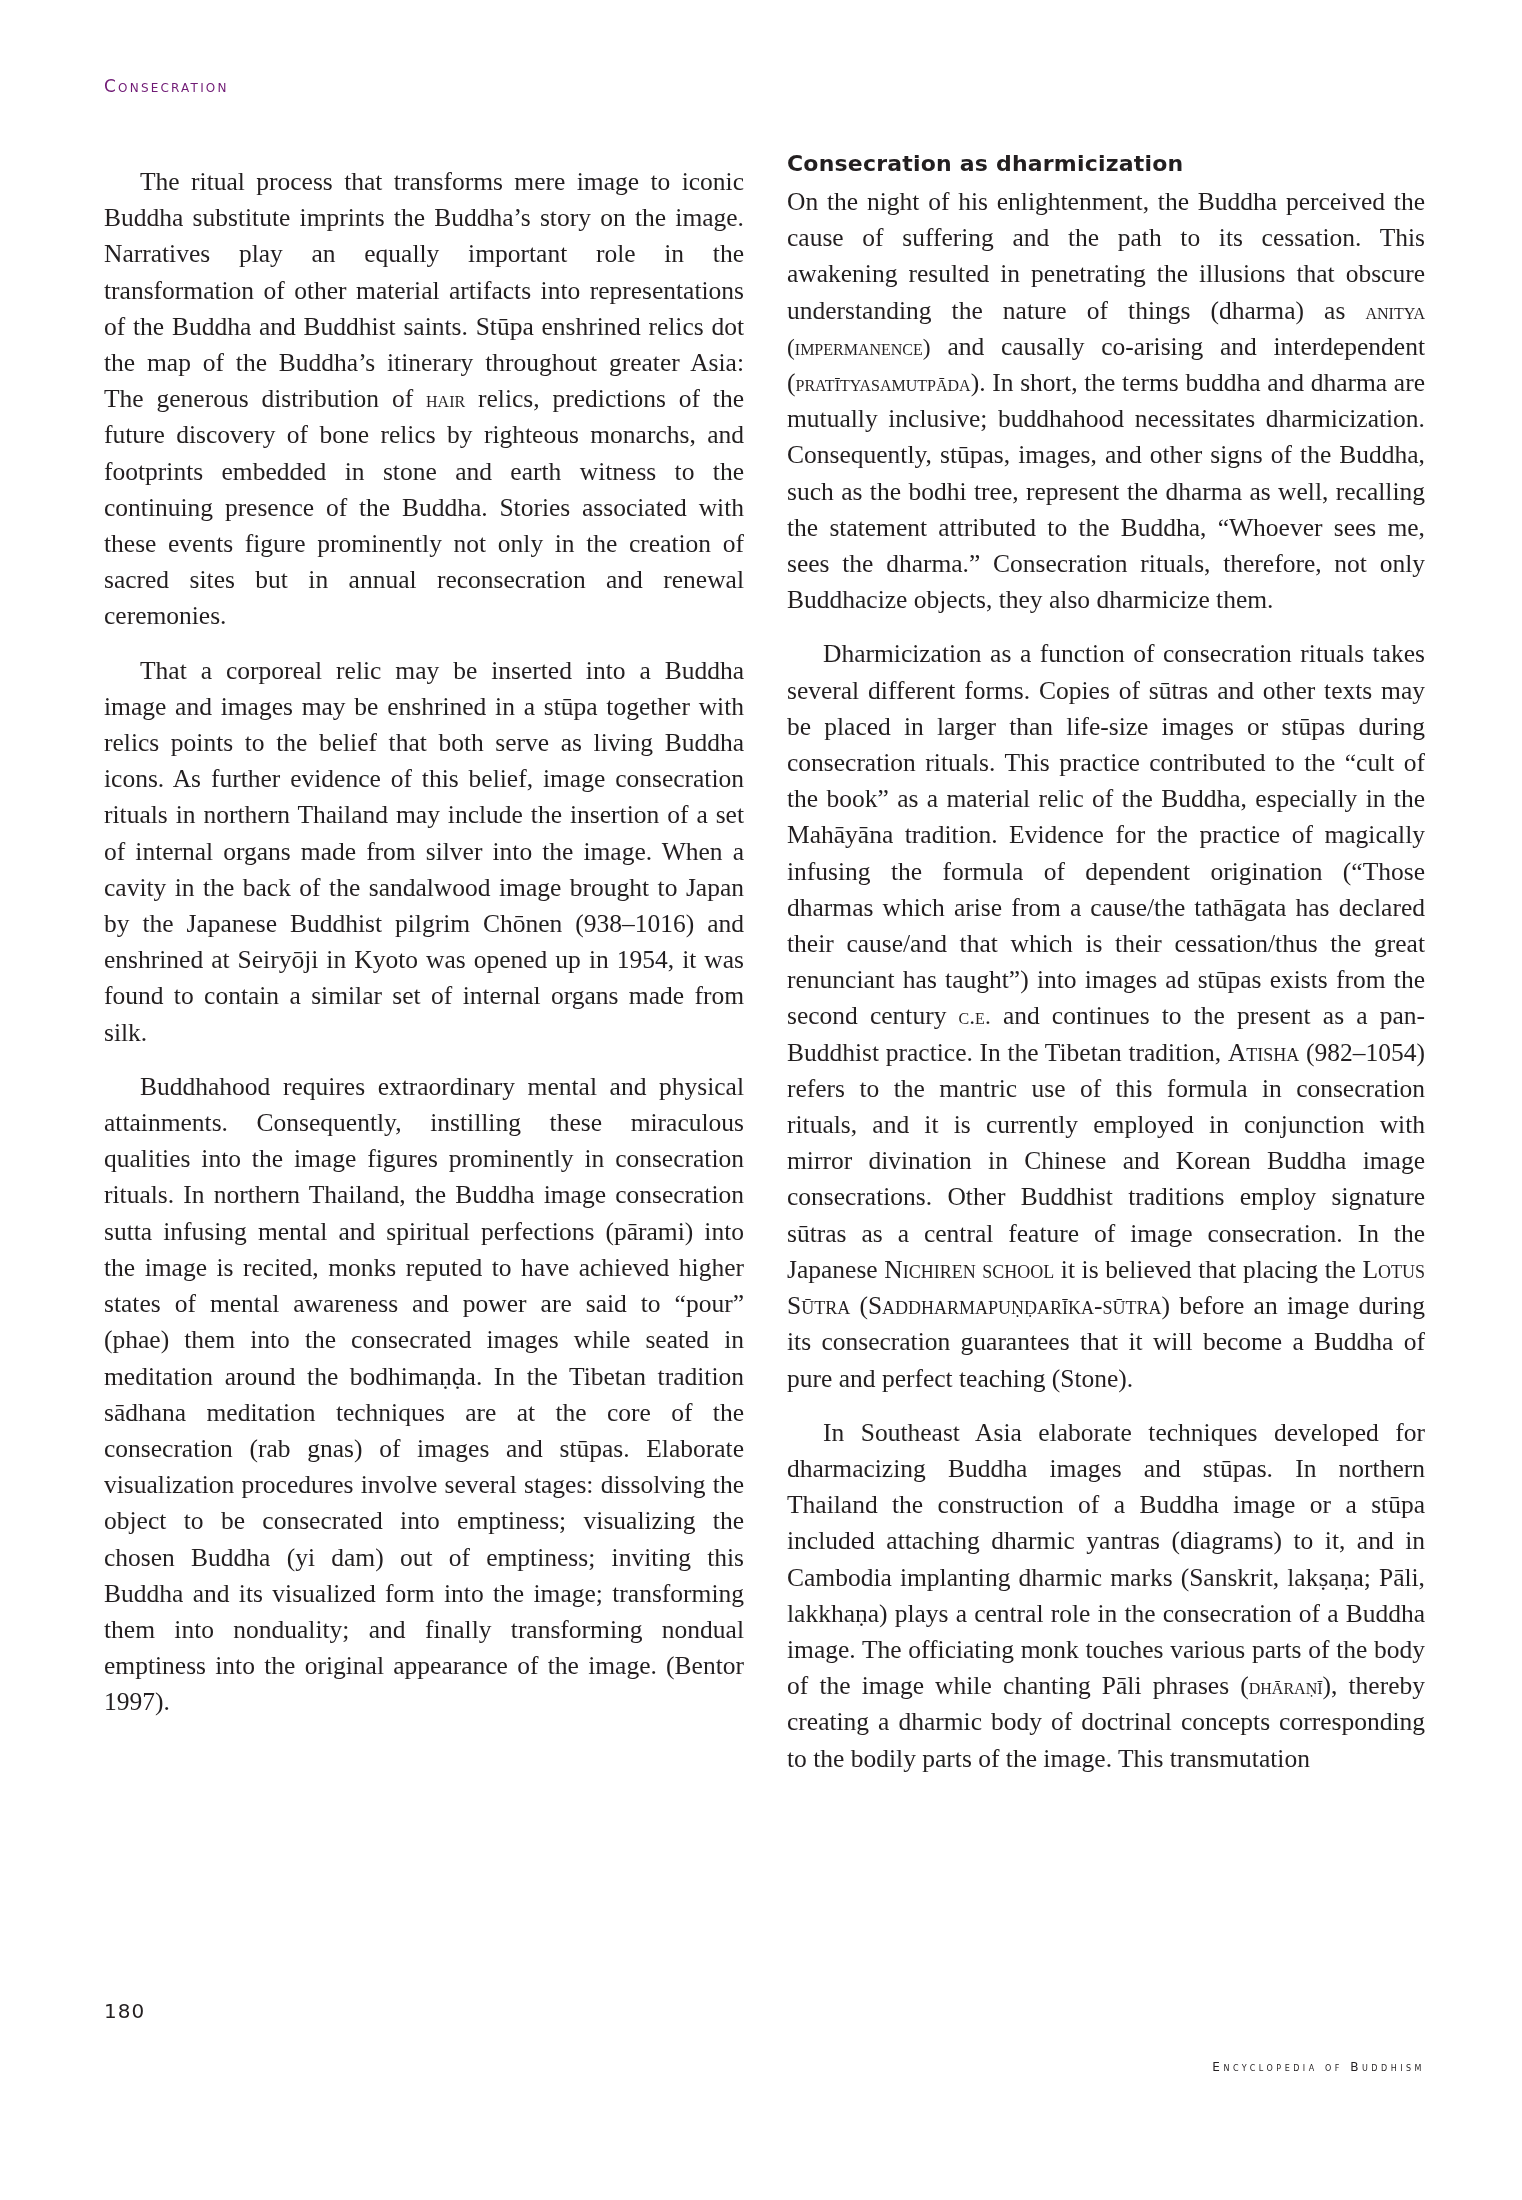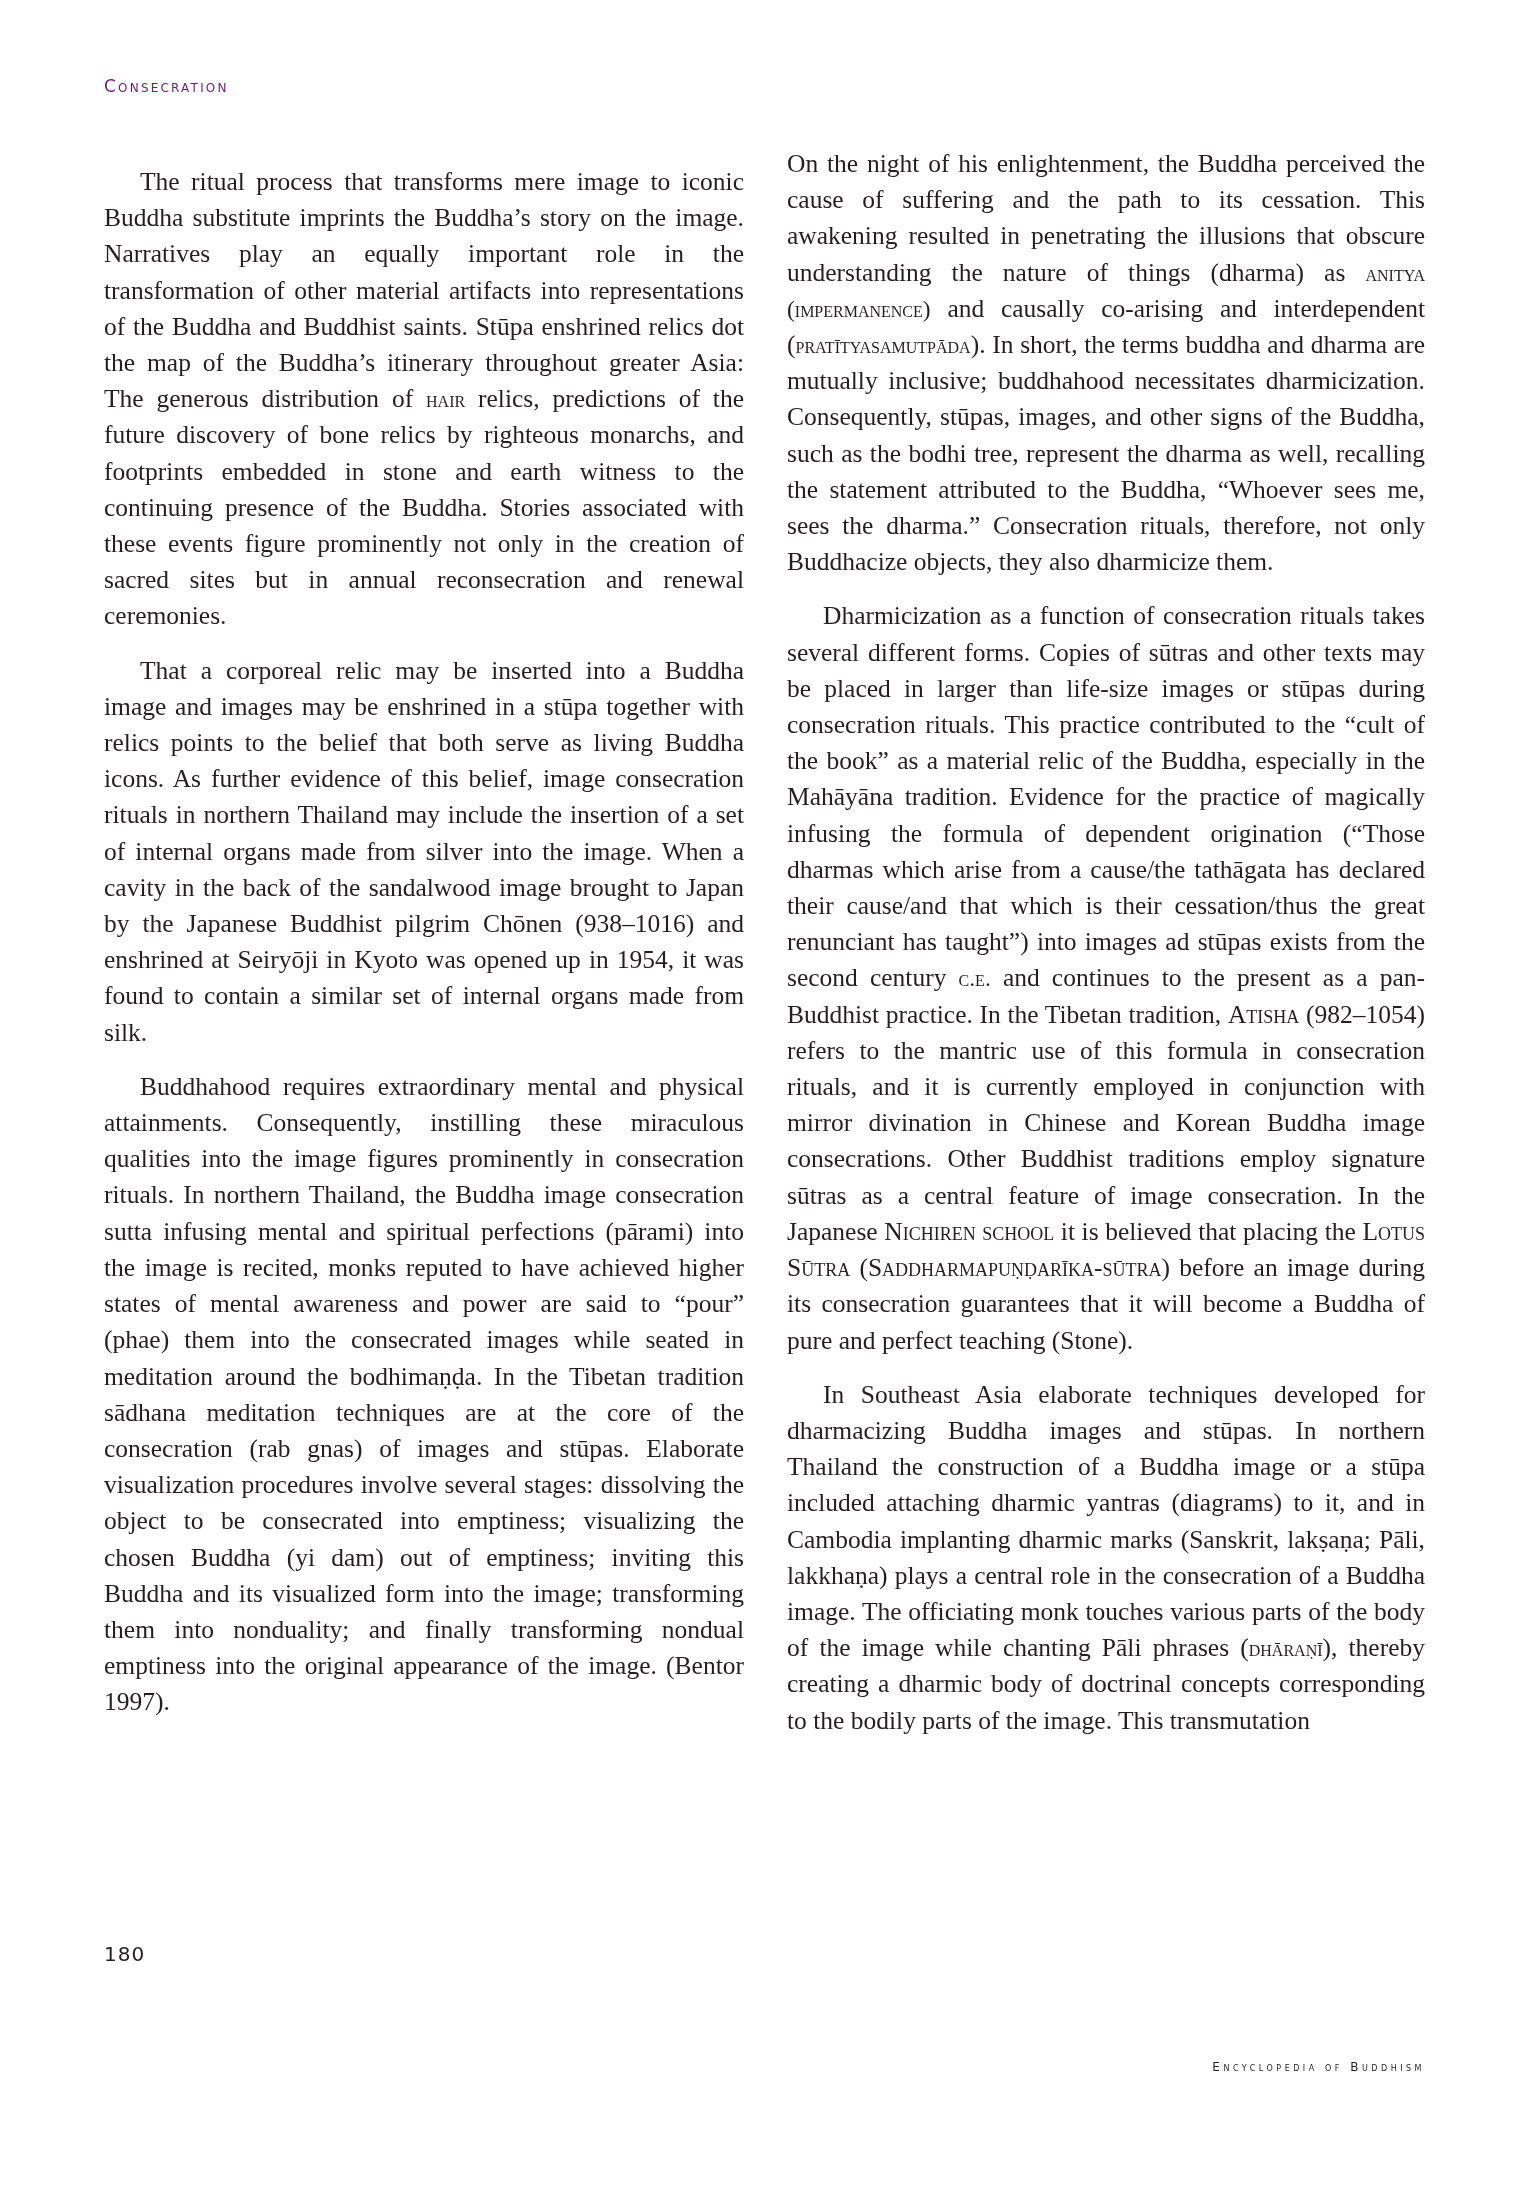--- a/index.html
+++ b/index.html
@@ -12,37 +12,38 @@
   .col-left { left: 104px; }
   .col-right { left: 787px; width: 638px; }
   .para { margin: 0; text-indent: 36px; }
   .para.first { text-indent: 0; }
   .para.gap { margin-top: 18px; }
   .section-heading { margin: 0 0 2px 0; font-family: "DejaVu Sans", sans-serif; font-weight: bold;
          font-size: 22px; line-height: 36px; letter-spacing: 0.2px; }
   .i { }
   .sc { font-variant: small-caps; font-size: 0.92em; text-transform: lowercase; }
   .sc-keep { font-variant: small-caps; }
-  .footer-page { position: absolute; left: 104px; top: 1942px; font-family: "DejaVu Sans", sans-serif;
+  .footer-page { position: absolute; left: 104px; top: 1999px; font-family: "DejaVu Sans", sans-serif;
          font-size: 20px; letter-spacing: 1px; }
   .footer-title { position: absolute; right: 97px; top: 2060px; font-family: "DejaVu Sans", sans-serif;
          font-size: 12px; letter-spacing: 3.5px; font-variant: small-caps; }
 </style>
 </head>
 <body>
 
 <div class="running-head">Consecration</div>
 
 <div class="column col-left">
     <p class="para gap"><span>The ritual process that transforms mere image to iconic Buddha substitute imprints the Buddha’s story on the image. Narratives play an equally important role in the transformation of other material artifacts into representations of the Buddha and Buddhist saints. Stūpa enshrined relics dot the map of the Buddha’s itinerary throughout greater Asia: The generous distribution of </span><span class="sc">hair</span><span> relics, predictions of the future discovery of bone relics by righteous monarchs, and footprints embedded in stone and earth witness to the continuing presence of the Buddha. Stories associated with these events figure prominently not only in the creation of sacred sites but in annual reconsecration and renewal ceremonies.</span></p>
     <p class="para gap"><span>That a corporeal relic may be inserted into a Buddha image and images may be enshrined in a stūpa together with relics points to the belief that both serve as living Buddha icons. As further evidence of this belief, image consecration rituals in northern Thailand may include the insertion of a set of internal organs made from silver into the image. When a cavity in the back of the sandalwood image brought to Japan by the Japanese Buddhist pilgrim Chōnen (938–1016) and enshrined at Seiryōji in Kyoto was opened up in 1954, it was found to contain a similar set of internal organs made from silk.</span></p>
     <p class="para gap"><span>Buddhahood requires extraordinary mental and physical attainments. Consequently, instilling these miraculous qualities into the image figures prominently in consecration rituals. In northern Thailand, the Buddha image consecration </span><span class="i">sutta</span><span> infusing mental and spiritual perfections (</span><span class="i">pārami</span><span>) into the image is recited, monks reputed to have achieved higher states of mental awareness and power are said to “pour” (</span><span class="i">phae</span><span>) them into the consecrated images while seated in meditation around the </span><span class="i">bodhimaṇḍa</span><span>. In the Tibetan tradition </span><span class="i">sādhana</span><span> meditation techniques are at the core of the consecration (</span><span class="i">rab gnas</span><span>) of images and stūpas. Elaborate visualization procedures involve several stages: dissolving the object to be consecrated into emptiness; visualizing the chosen Buddha (</span><span class="i">yi dam</span><span>) out of emptiness; inviting this Buddha and its visualized form into the image; transforming them into nonduality; and finally transforming nondual emptiness into the original appearance of the image. (Bentor 1997).</span></p>
   </div>
 
 <div class="column col-right">
+  <h3 class="section-heading">Consecration as dharmicization</h3>
   <div>
       <p class="para first"><span>On the night of his enlightenment, the Buddha perceived the cause of suffering and the path to its cessation. This awakening resulted in penetrating the illusions that obscure understanding the nature of things (dharma) as </span><span class="sc">anitya (impermanence)</span><span> and causally co-arising and interdependent (</span><span class="sc">pratītyasamutpāda</span><span>). In short, the terms </span><span class="i">buddha</span><span> and </span><span class="i">dharma</span><span> are mutually inclusive; buddhahood necessitates dharmicization. Consequently, stūpas, images, and other signs of the Buddha, such as the bodhi tree, represent the dharma as well, recalling the statement attributed to the Buddha, “Whoever sees me, sees the dharma.” Consecration rituals, therefore, not only Buddhacize objects, they also dharmicize them.</span></p>
       <p class="para gap"><span>Dharmicization as a function of consecration rituals takes several different forms. Copies of sūtras and other texts may be placed in larger than life-size images or stūpas during consecration rituals. This practice contributed to the “cult of the book” as a material relic of the Buddha, especially in the Mahāyāna tradition. Evidence for the practice of magically infusing the formula of dependent origination (“Those dharmas which arise from a cause/the tathāgata has declared their cause/and that which is their cessation/thus the great renunciant has taught”) into images ad stūpas exists from the second century </span><span class="sc">c.e.</span><span> and continues to the present as a pan-Buddhist practice. In the Tibetan tradition, </span><span class="sc-keep">Atisha</span><span> (982–1054) refers to the mantric use of this formula in consecration rituals, and it is currently employed in conjunction with mirror divination in Chinese and Korean Buddha image consecrations. Other Buddhist traditions employ signature sūtras as a central feature of image consecration. In the Japanese </span><span class="sc-keep">Nichiren school</span><span> it is believed that placing the </span><span class="sc-keep">Lotus Sūtra (Saddharmapuṇḍarīka-sūtra)</span><span> before an image during its consecration guarantees that it will become a Buddha of pure and perfect teaching (Stone).</span></p>
       <p class="para gap"><span>In Southeast Asia elaborate techniques developed for dharmacizing Buddha images and stūpas. In northern Thailand the construction of a Buddha image or a stūpa included attaching dharmic </span><span class="i">yantras</span><span> (diagrams) to it, and in Cambodia implanting dharmic marks (Sanskrit, </span><span class="i">lakṣaṇa</span><span>; Pāli, </span><span class="i">lakkhaṇa</span><span>) plays a central role in the consecration of a Buddha image. The officiating monk touches various parts of the body of the image while chanting Pāli phrases (</span><span class="sc">dhāraṇī</span><span>), thereby creating a dharmic body of doctrinal concepts corresponding to the bodily parts of the image. This transmutation</span></p>
     </div>
 </div>
 
 <div class="footer-page">180</div>
 <div class="footer-title">Encyclopedia of Buddhism</div>
 

